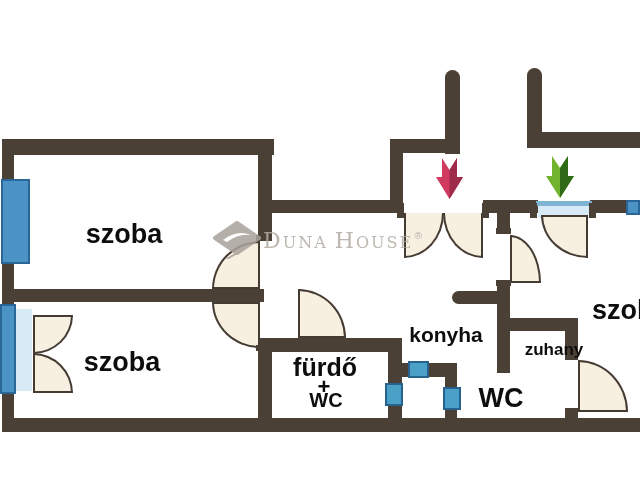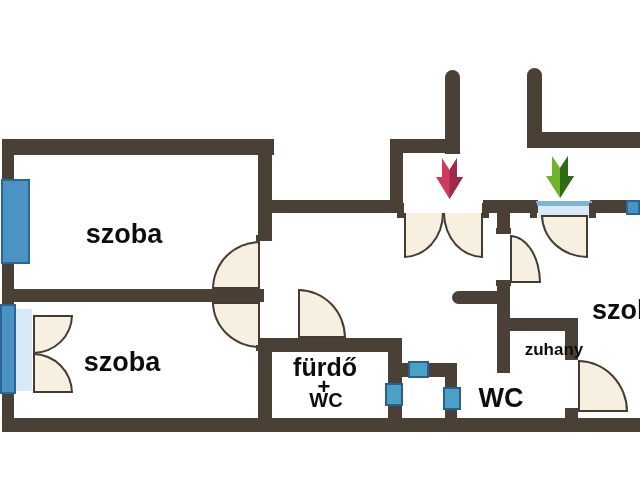--- a/index.html
+++ b/index.html
@@ -127,23 +127,34 @@
 
   <svg class="arrow" style="left:436px;top:158px;" width="27" height="41" viewBox="0 0 27 41">
     <path d="M6,0 L13.5,12 L21,0 L21,19 L27,19 L13.5,41 L0,19 L6,19 Z" fill="#cf3a5e"></path>
     <path d="M13.5,12 L21,0 L21,19 L27,19 L13.5,41 L13.5,30 Z" fill="#9e2b4a"></path>
   </svg>
   <svg class="arrow" style="left:546px;top:156px;" width="28" height="42" viewBox="0 0 28 42">
     <path d="M6,0 L14,12 L22,0 L22,20 L28,20 L14,42 L0,20 L6,20 Z" fill="#72b32e"></path>
     <path d="M14,12 L22,0 L22,20 L28,20 L14,42 L14,31 Z" fill="#2f6b16"></path>
   </svg>
 
+  <div class="wm" style="left:213px;top:221px;width:220px;height:38px;">
+    <svg width="48" height="38" viewBox="0 0 48 38" style="position:absolute;left:0;top:0;">
+      <path d="M24,2 L46,17 L24,32 L2,17 Z" fill="#a9a29b" stroke="#a9a29b" stroke-width="4" stroke-linejoin="round"></path>
+      <path d="M10,19 Q24,8 38,14 Q26,12 14,21 Z" fill="#ffffff"></path>
+      <path d="M24,32 L14,38" stroke="#a9a29b" stroke-width="2" fill="none"></path>
+    </svg>
+    <div class="wm-text" style="left:50px;top:7px;">
+      <span class="big">D</span><span class="sm">UNA</span><span class="sm">&nbsp;</span><span class="big">H</span><span class="sm">OUSE</span><span class="reg">®</span>
+    </div>
+  </div>
 
   <div class="lbl" style="left:124px;top:234px;font-size:27px;">szoba</div>
   <div class="lbl" style="left:122px;top:362px;font-size:27px;">szoba</div>
   <div class="lbl noctr" style="left:592px;top:310px;font-size:27px;">szoba</div>
+  <div class="lbl" style="left:446px;top:335px;font-size:21px;">konyha</div>
   <div class="lbl" style="left:540px;top:350px;font-size:17px;margin-left:14px;">zuhany</div>
   <div class="lbl" style="left:501px;top:398px;font-size:27px;">WC</div>
   <div class="lbl" style="left:325px;top:367px;font-size:25px;">fürdő</div>
   <div class="lbl" style="left:324px;top:387px;font-size:22px;">+</div>
   <div class="lbl" style="left:326px;top:400px;font-size:20px;">WC</div>
 
 </div>
 
 </body></html>

